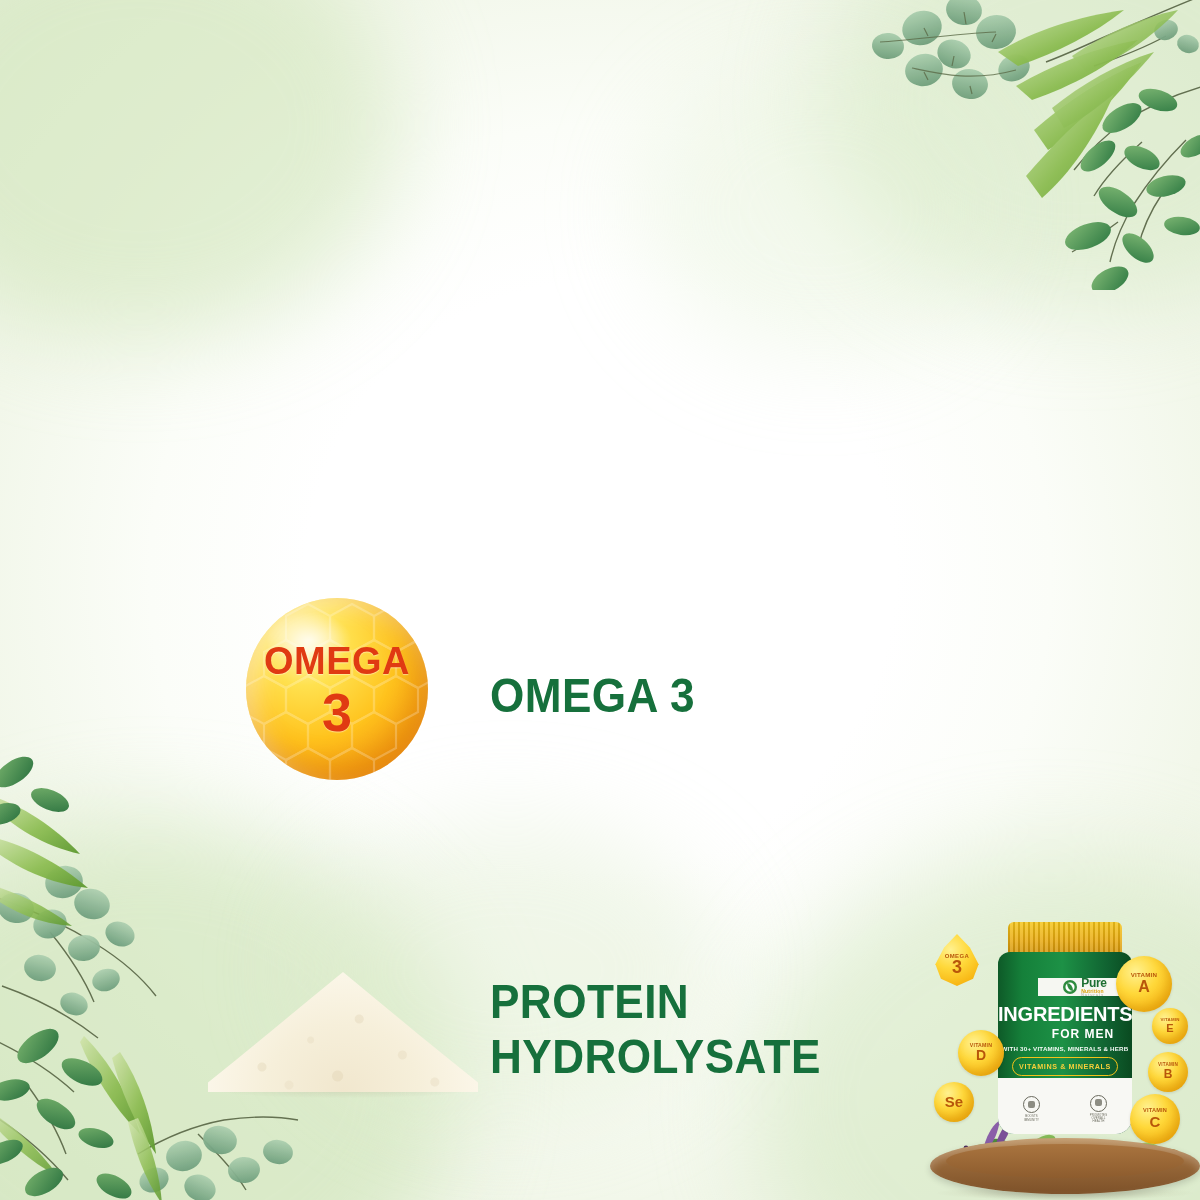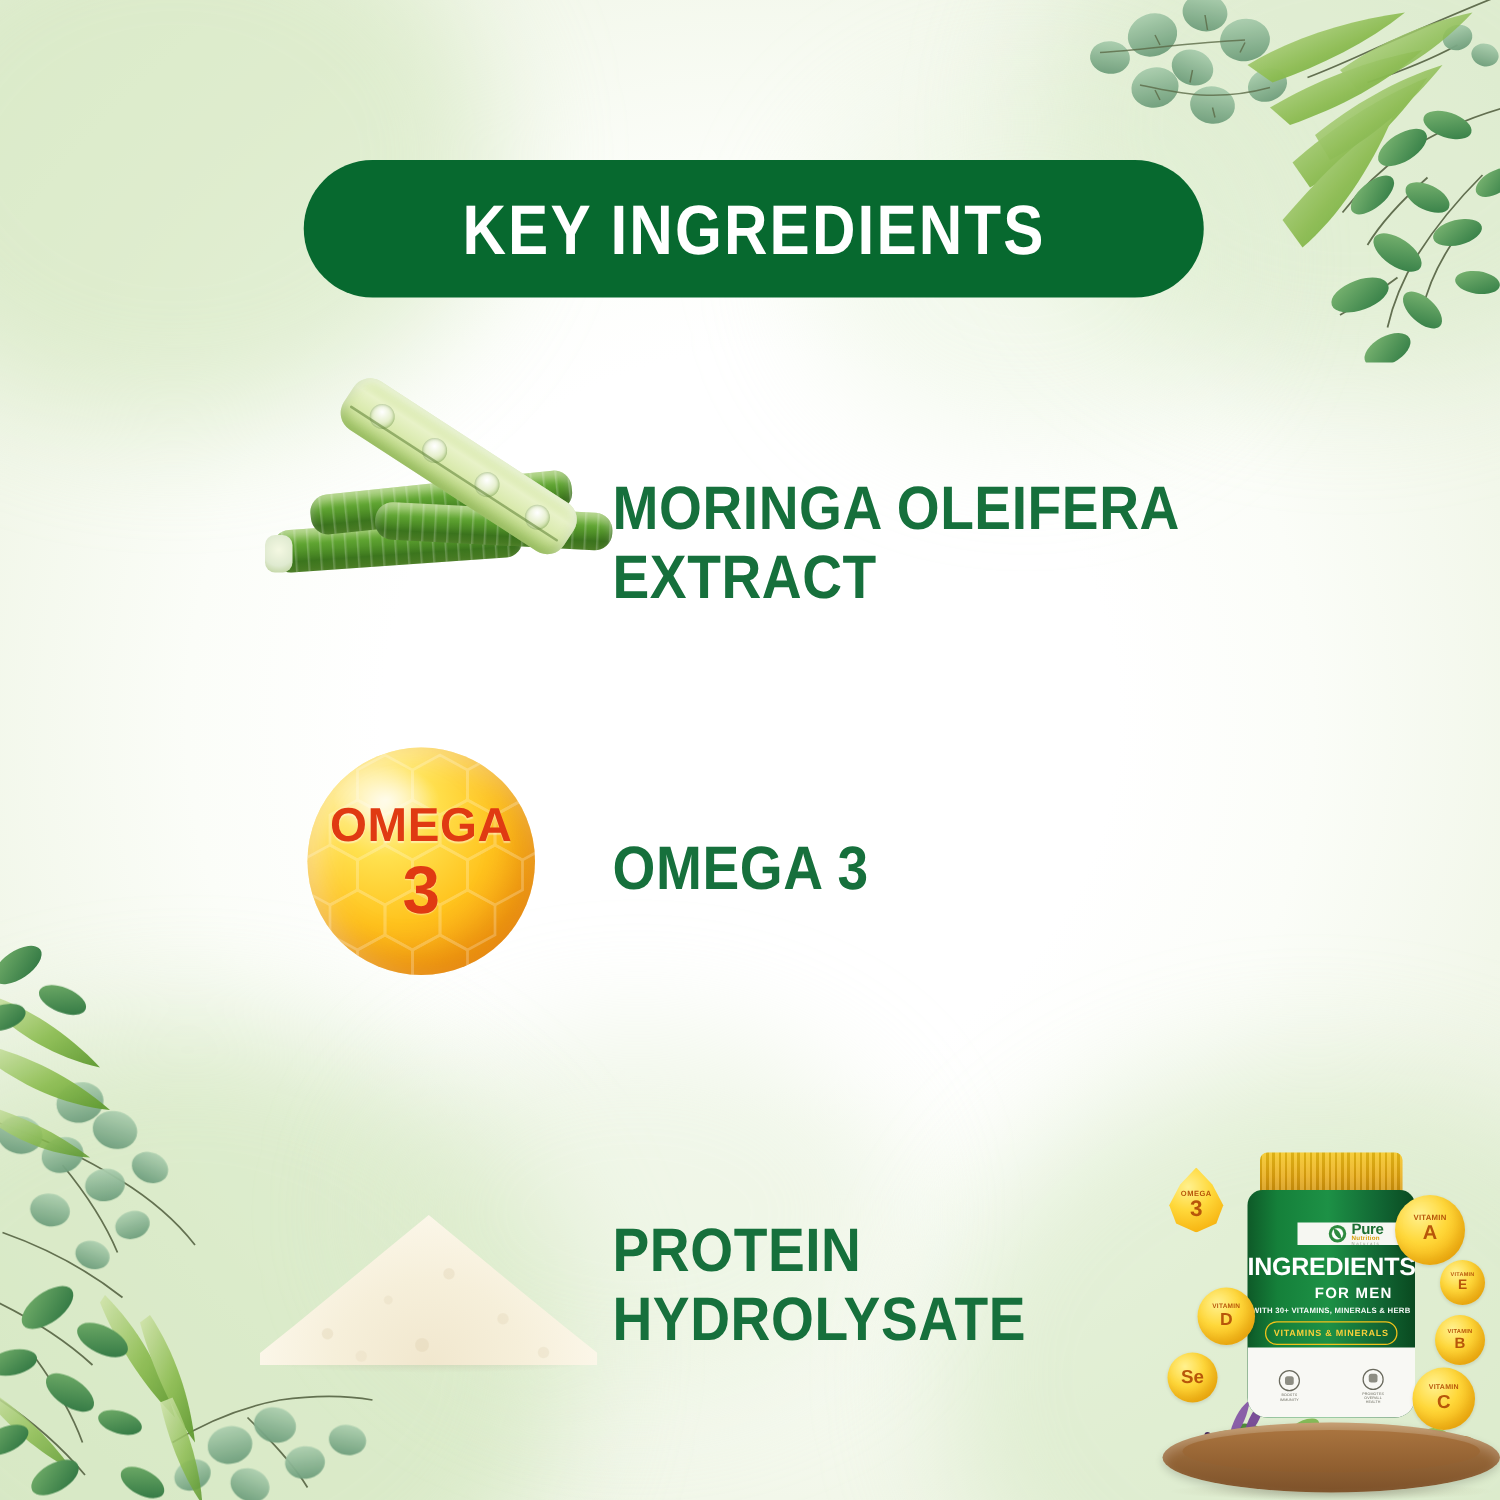--- a/index.html
+++ b/index.html
@@ -399,43 +399,21 @@
       <ellipse cx="94" cy="386" rx="22" ry="11" transform="rotate(26 94 386)"></ellipse>
       <ellipse cx="22" cy="404" rx="20" ry="10" transform="rotate(-12 22 404)"></ellipse>
       <ellipse cx="68" cy="428" rx="22" ry="11" transform="rotate(34 68 428)"></ellipse>
       <ellipse cx="16" cy="466" rx="20" ry="10" transform="rotate(-24 16 466)"></ellipse>
       <ellipse cx="108" cy="452" rx="18" ry="9" transform="rotate(16 108 452)"></ellipse>
       <ellipse cx="56" cy="496" rx="21" ry="11" transform="rotate(-30 56 496)"></ellipse>
       <ellipse cx="126" cy="500" rx="19" ry="10" transform="rotate(28 126 500)"></ellipse>
     </g>
   </svg>
 
-  <div class="header-pill">
-    <span>KEY INGREDIENTS</span>
-  </div>
-
-  <div class="row" id="row-moringa">
-    <div class="icon-wrap">
-      <div class="drumsticks">
-        <div class="pod pod-a"></div>
-        <div class="pod pod-b"></div>
-        <div class="pod pod-c"></div>
-        <div class="pod-end"></div>
-        <div class="pod-cut">
-          <div class="seed"></div>
-          <div class="seed"></div>
-          <div class="seed"></div>
-          <div class="seed"></div>
-          <div class="ridge"></div>
-        </div>
-      </div>
-    </div>
-    <div class="label">MORINGA OLEIFERA
-EXTRACT</div>
-  </div>
+
 
   <div class="row" id="row-omega">
     <div class="icon-wrap">
       <div class="omega-ball">
         <svg class="hexmesh" viewBox="0 0 182 182">
           <g fill="none" stroke="#ffffff" stroke-width="2.2" opacity=".75">
             <polygon points="40,18 62,6 84,18 84,42 62,54 40,42"></polygon>
             <polygon points="84,18 106,6 128,18 128,42 106,54 84,42"></polygon>
             <polygon points="128,18 150,6 172,18 172,42 150,54 128,42"></polygon>
             <polygon points="18,54 40,42 62,54 62,78 40,90 18,78"></polygon>

